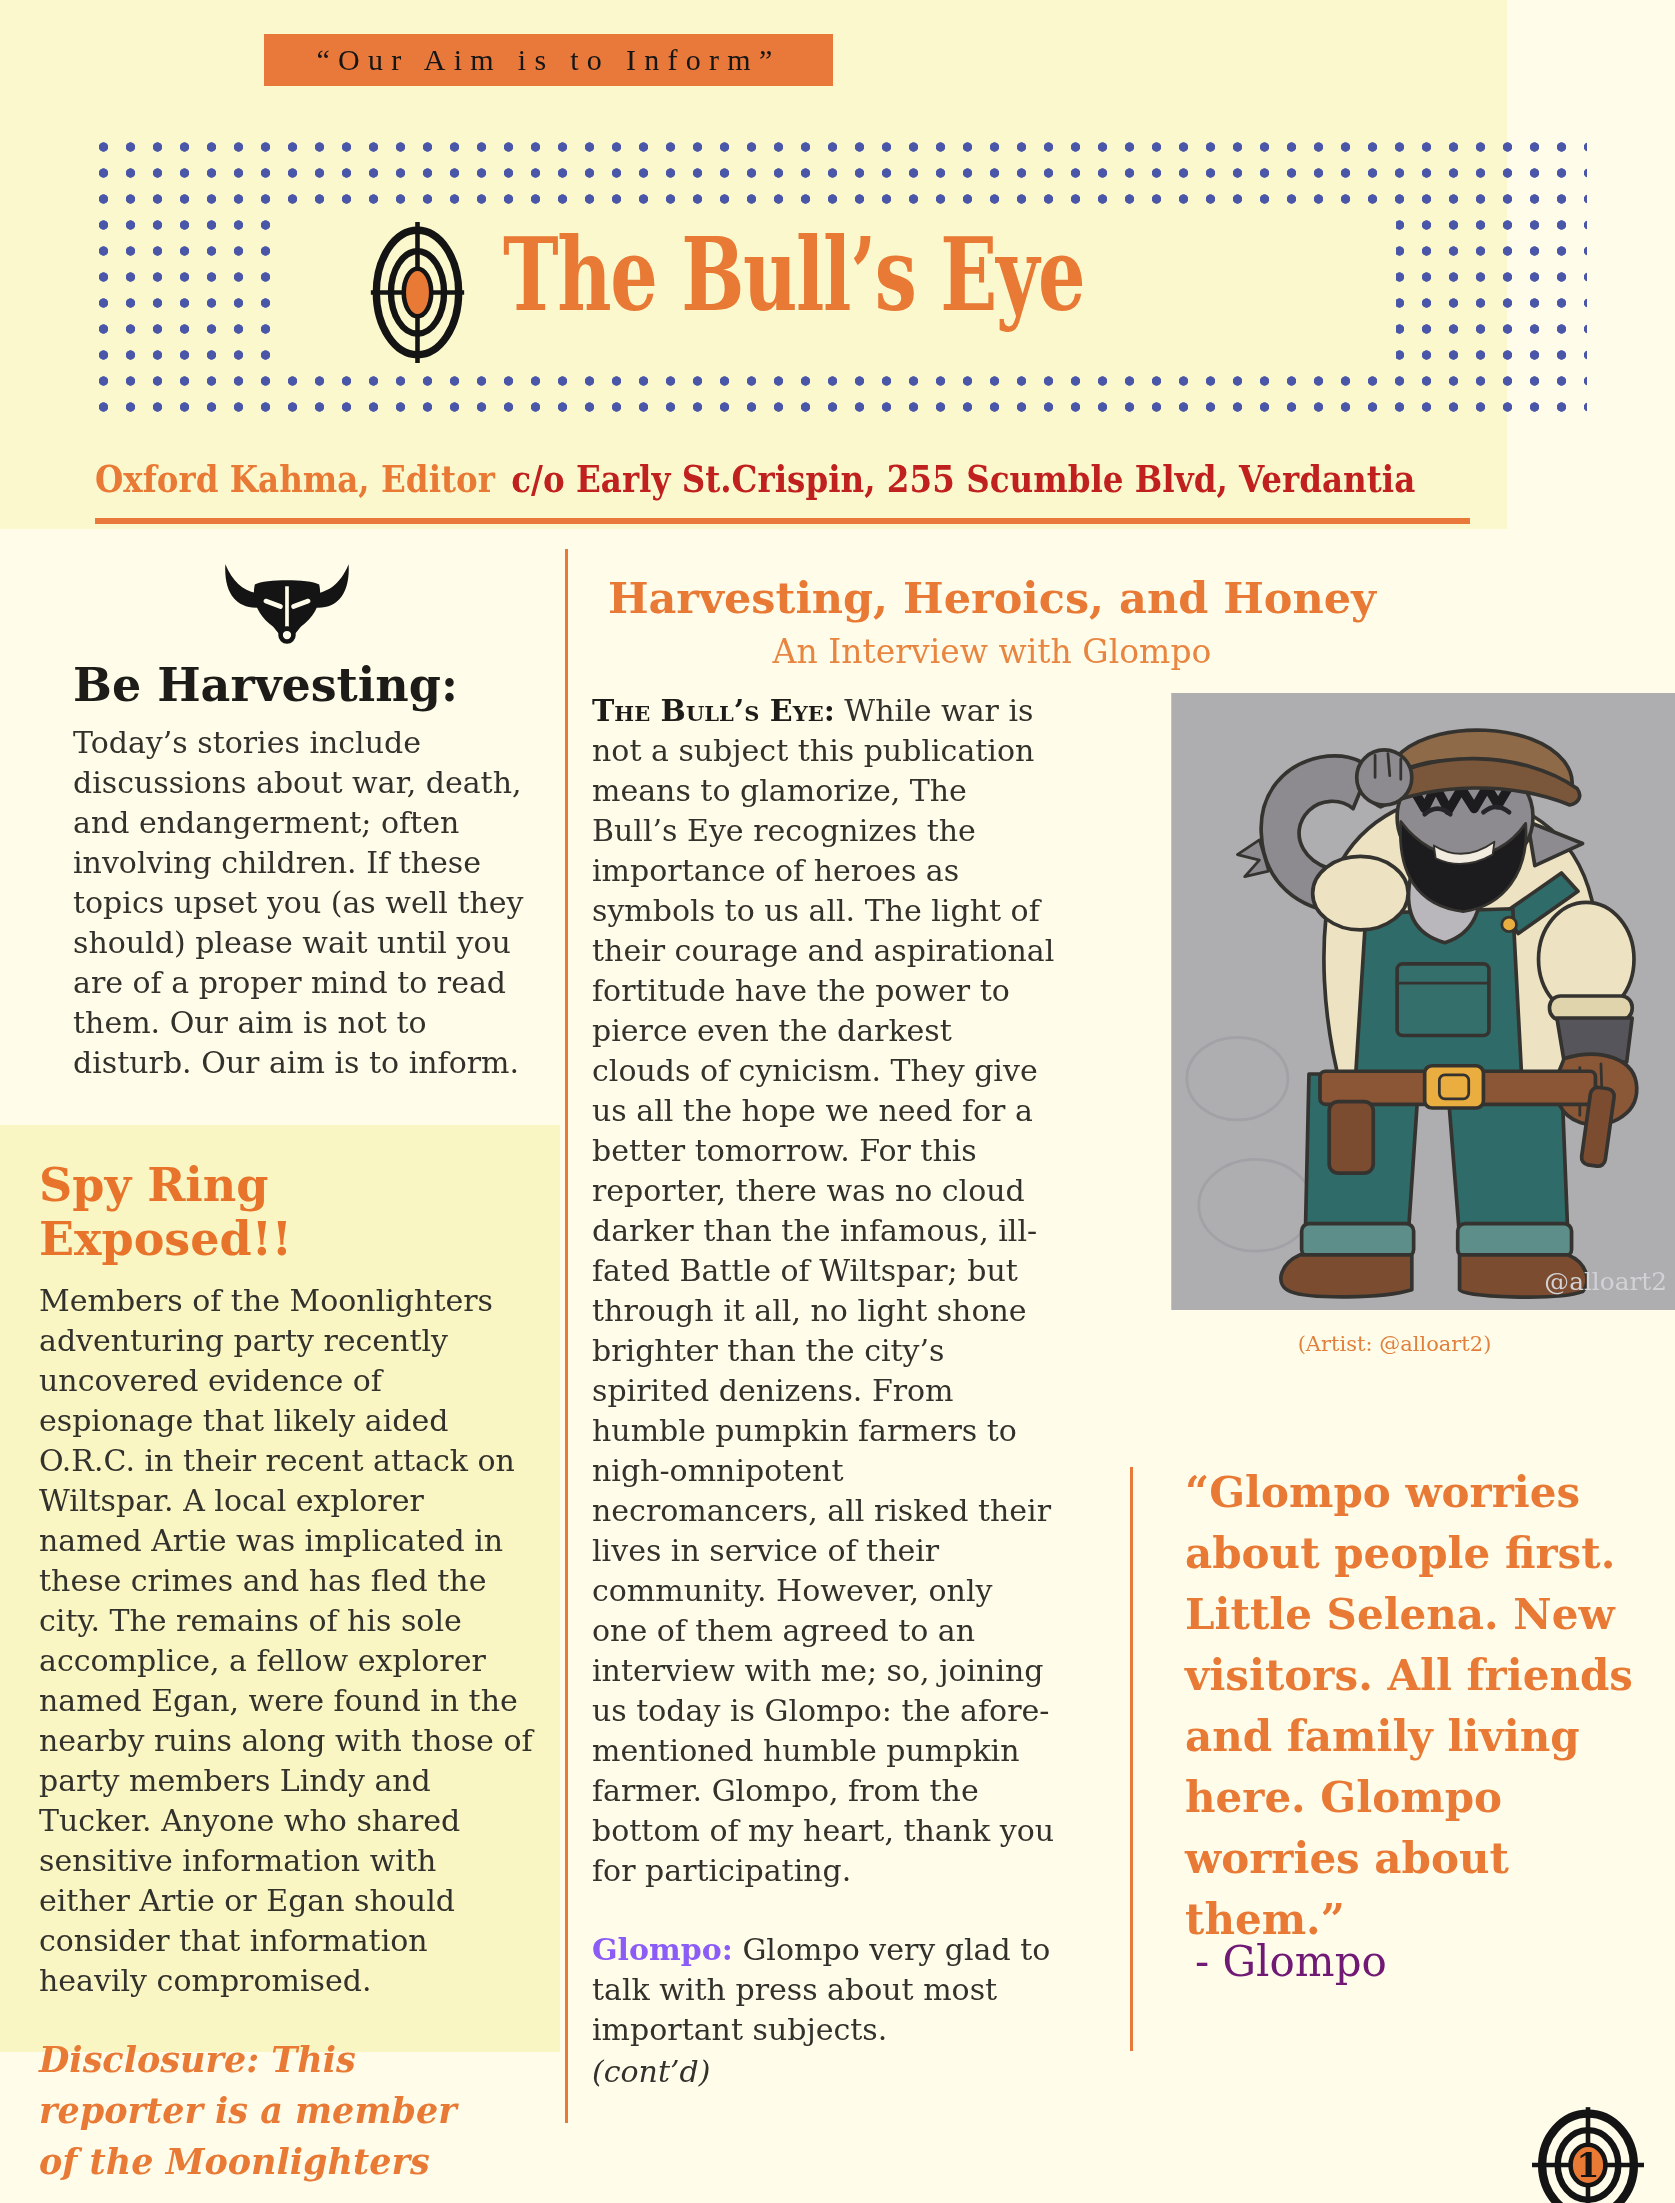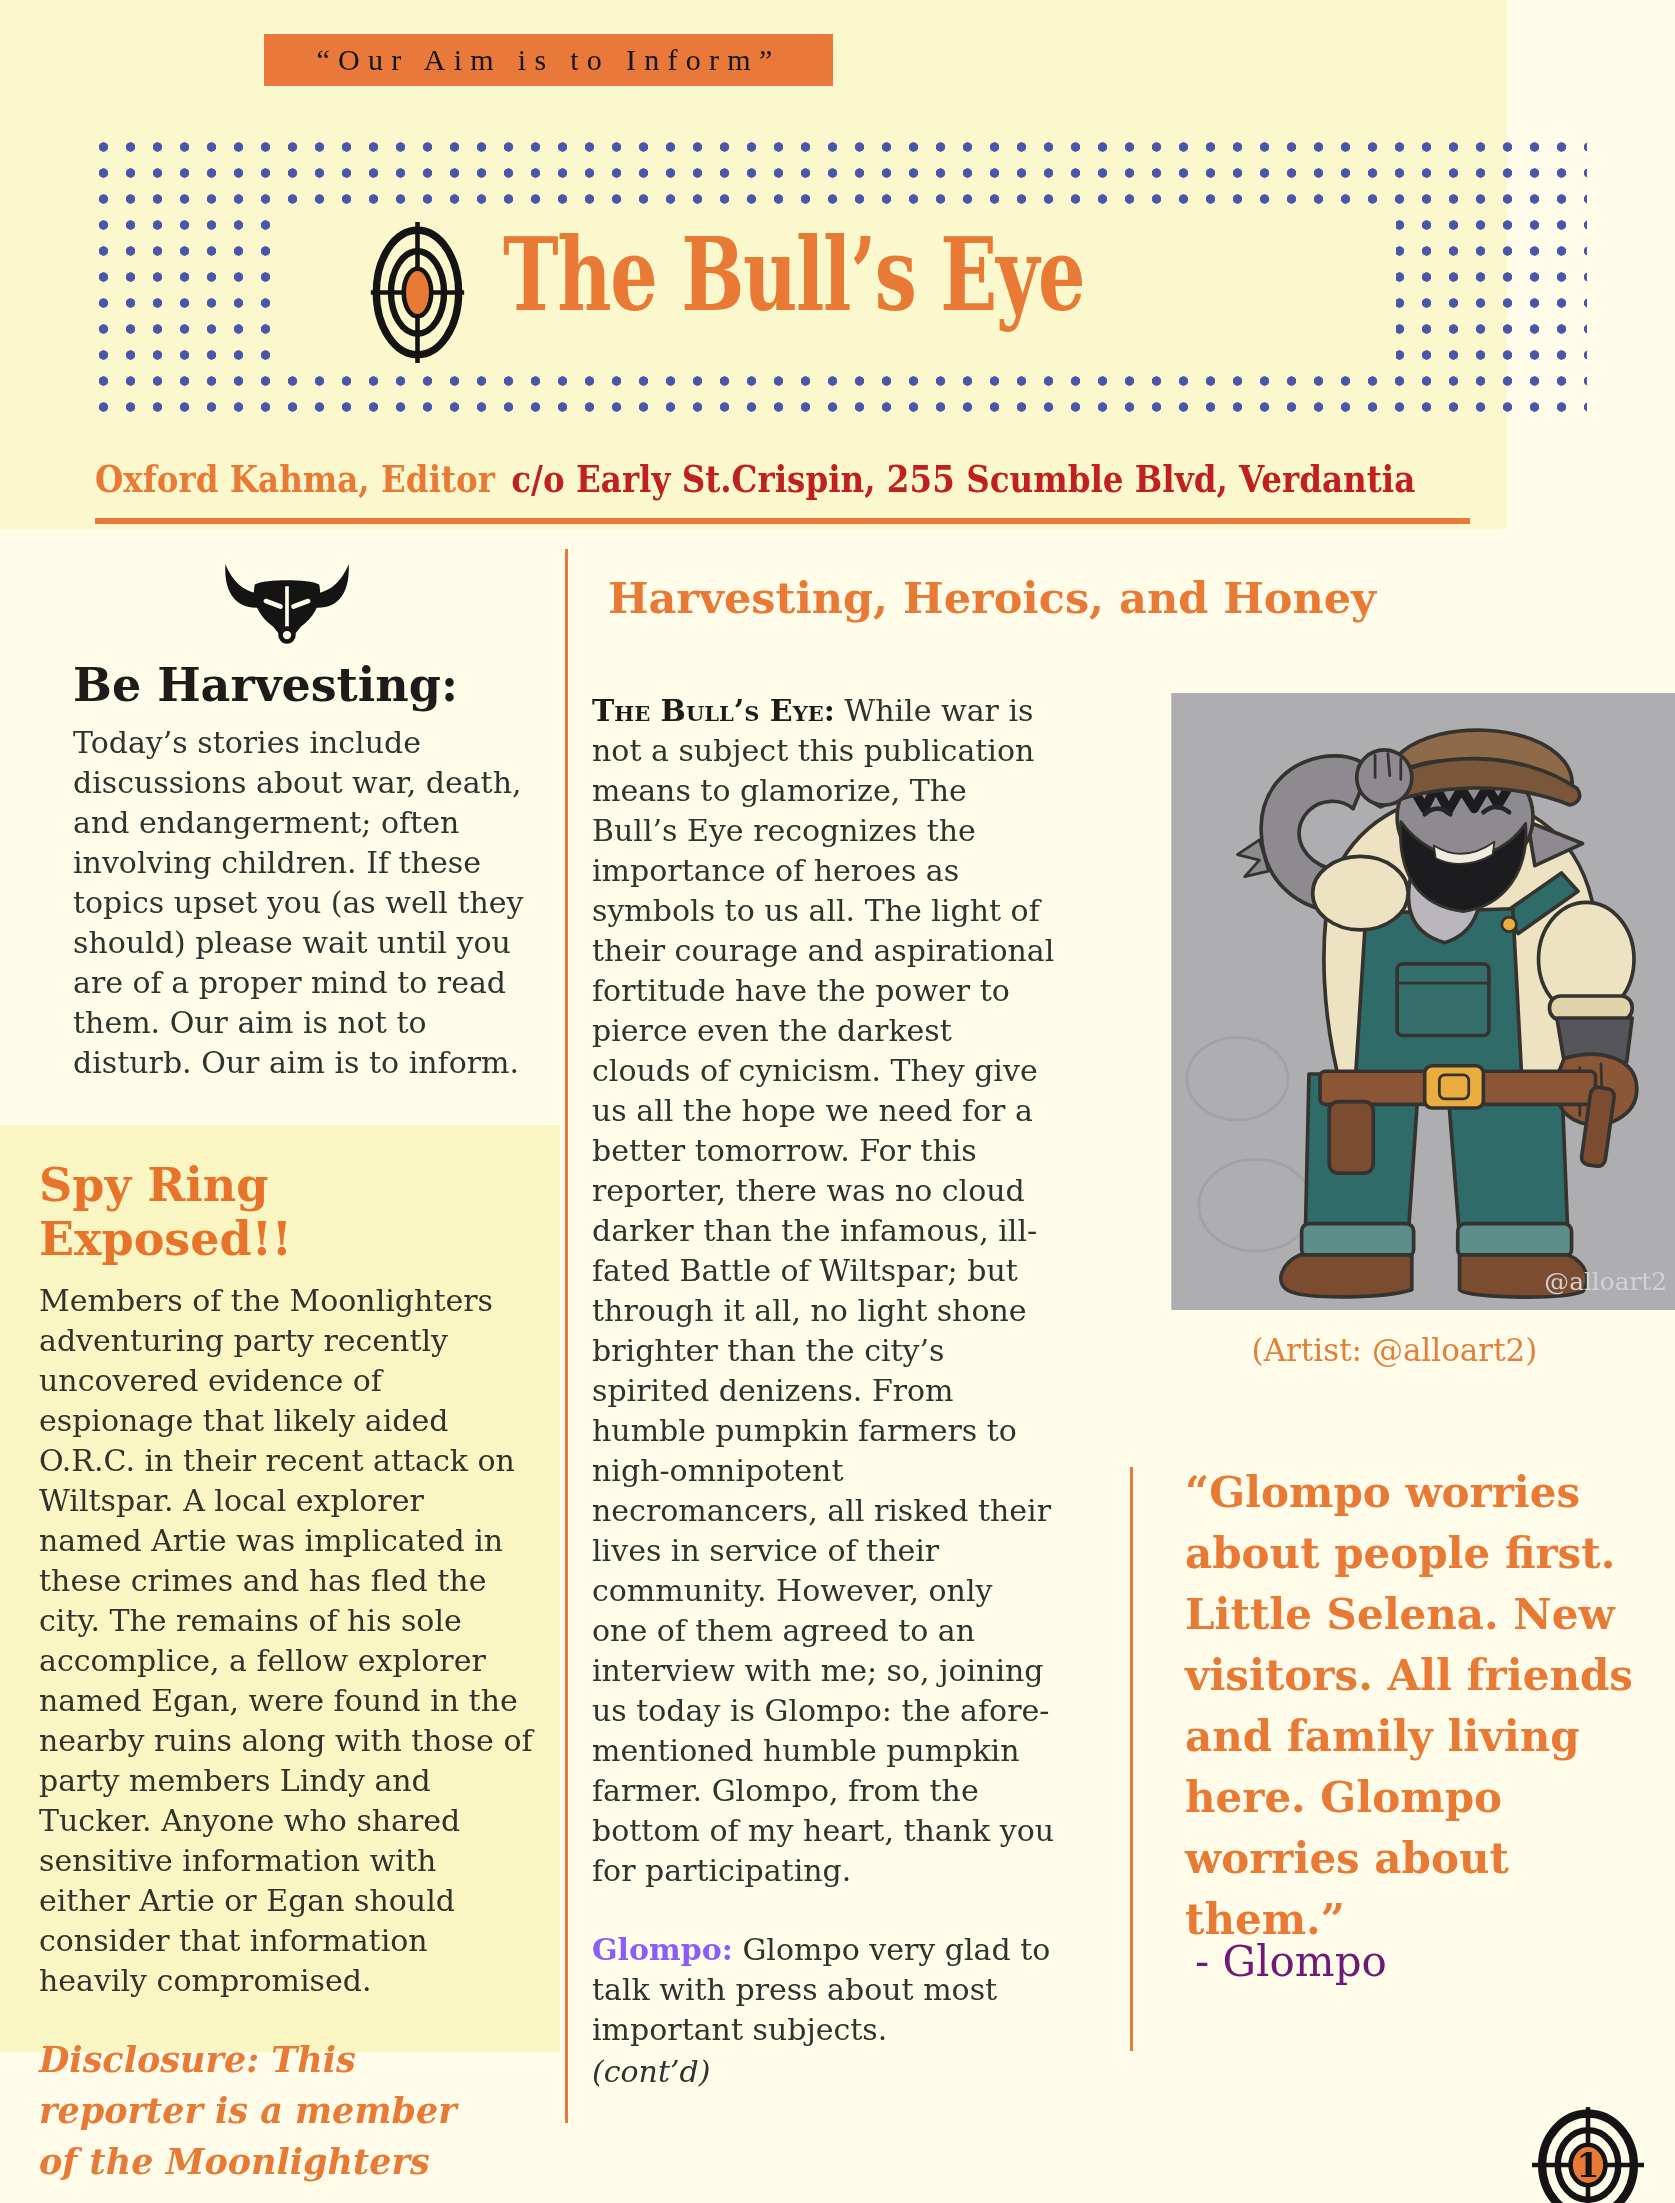--- a/index.html
+++ b/index.html
@@ -57,21 +57,21 @@
   .int-title{margin:4px;font-size:43px;font-weight:bold;color:#E87A36;}
   .int-subtitle{margin:9.2px 0 0 0;font-size:33px;font-weight:normal;color:#E88540;}
   .int-col{position:absolute;left:592px;top:691px;width:465px;}
   .speaker-caps{font-weight:bold;color:#1D1C18;font-variant:small-caps;}
   .speaker-bold{font-weight:bold;color:#8b5cf6;}
   .para2{margin-top:39px;}
   .contd{margin:1.8px 0 0 0;font-size:30px;line-height:40px;font-style:italic;color:#32312B;}
 
   
   .art-panel{position:absolute;left:1139px;top:693px;width:511px;height:617px;overflow:hidden;}
-  .art-caption{position:absolute;left:1139px;top:1332px;width:511px;margin:0;text-align:center;font-size:31px;color:#E0803C;}
+  .art-caption{position:absolute;left:1139px;top:1332px;width:511px;margin:0;text-align:center;font-size:21px;color:#E0803C;}
   .pull-quote{position:absolute;left:1185px;top:1462px;width:478px;margin:0;font-size:42px;line-height:61px;font-weight:bold;color:#E87A36;}
   .quote-attribution{position:absolute;left:1185px;top:1927px;margin:10px;font-size:42px;color:#701a75;}
   .page-badge{position:absolute;left:1532px;top:2107px;}
 </style>
 </head>
 <body>
 
 <div class="page">
 
   <header class="masthead">
@@ -115,20 +115,21 @@
   <section class="callout">
     <h2 class="spy-heading">Spy Ring Exposed!!</h2>
     <p class="body-text">Members of the Moonlighters adventuring party recently uncovered evidence of espionage that likely aided O.R.C. in their recent attack on Wiltspar. A local explorer named Artie was implicated in these crimes and has fled the city. The remains of his sole accomplice, a fellow explorer named Egan, were found in the nearby ruins along with those of party members Lindy and Tucker. Anyone who shared sensitive information with either Artie or Egan should consider that information heavily compromised.</p>
     <p class="disclosure">Disclosure: This reporter is a member of the Moonlighters</p>
   </section>
 
   <div class="divider-a"></div>
 
   <section class="int-head">
     <h2 class="int-title">Harvesting, Heroics, and Honey</h2>
+    <h3 class="int-subtitle">An Interview with Glompo</h3>
   </section>
 
   <section class="int-col">
     <p class="body-text"><span class="speaker-caps">The Bull’s Eye:</span> <span>While war is not a subject this publication means to glamorize, The Bull’s Eye recognizes the importance of heroes as symbols to us all. The light of their courage and aspirational fortitude have the power to pierce even the darkest clouds of cynicism. They give us all the hope we need for a better tomorrow. For this reporter, there was no cloud darker than the infamous, ill-fated Battle of Wiltspar; but through it all, no light shone brighter than the city’s spirited denizens. From humble pumpkin farmers to nigh-omnipotent necromancers, all risked their lives in service of their community. However, only one of them agreed to an interview with me; so, joining us today is Glompo: the afore-mentioned humble pumpkin farmer. Glompo, from the bottom of my heart, thank you for participating.</span></p>
     <p class="body-text para2"><span class="speaker-bold">Glompo:</span> <span>Glompo very glad to talk with press about most important subjects.</span></p>
     <p class="contd">(cont’d)</p>
   </section>
 
   <figure class="art-panel" style="margin:0;padding-left:32px;">
     <svg width="511" height="617" viewBox="0 0 556 672">

